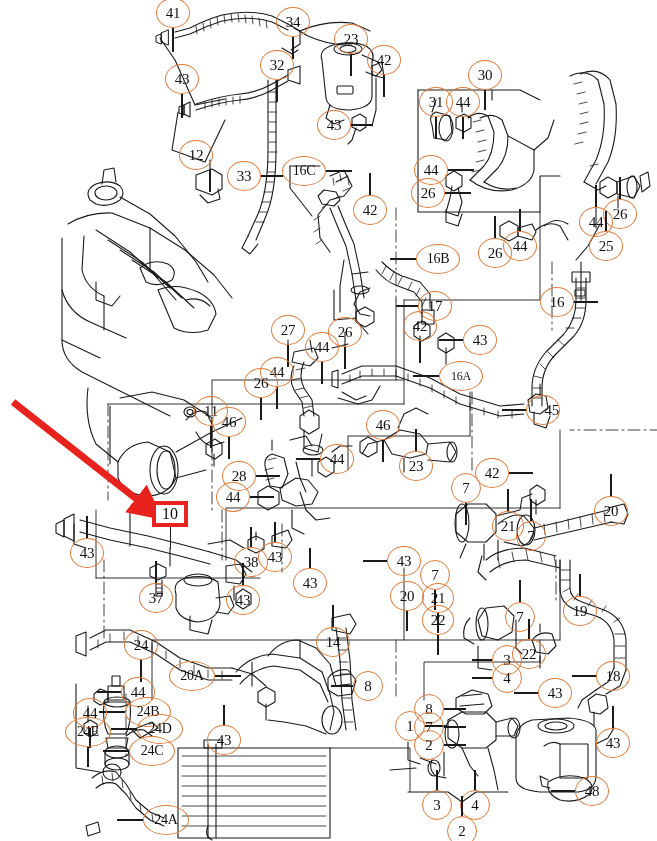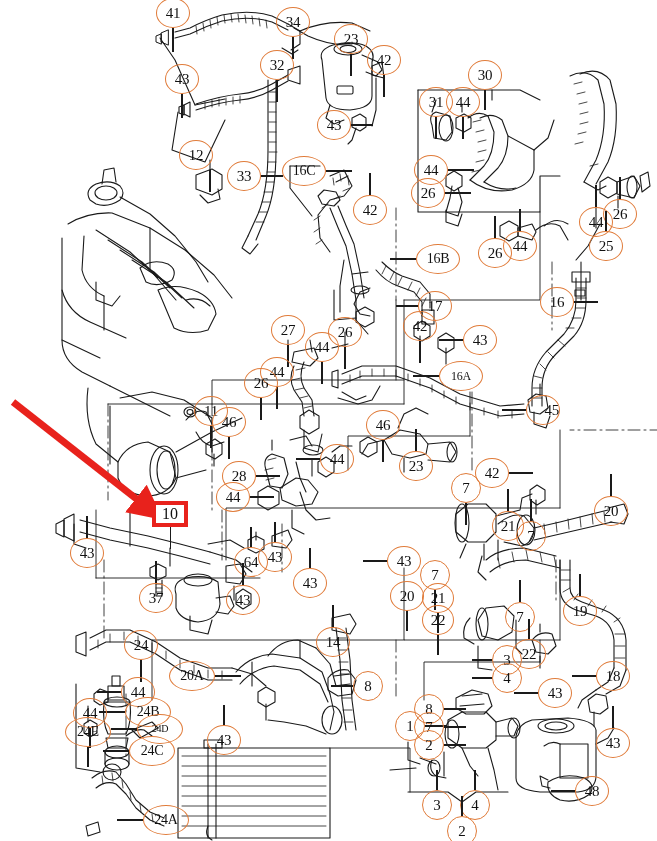--- a/index.html
+++ b/index.html
@@ -707,21 +707,21 @@
       <div class="leader" style="left: 530.4px; top: 499px; width: 1.2px; height: 22px;"></div>
       <div class="callout" style="left: 611px; top: 511px; width: 34px; height: 30px; border-color: rgb(224, 123, 57);">
         <span>20</span>
       </div>
       <div class="leader" style="left: 610.4px; top: 474px; width: 1.2px; height: 22px;"></div>
       <div class="callout" style="left: 87px; top: 553px; width: 34px; height: 30px; border-color: rgb(224, 123, 57);">
         <span>43</span>
       </div>
       <div class="leader" style="left: 86.4px; top: 516px; width: 1.2px; height: 22px;"></div>
       <div class="callout" style="left: 251px; top: 562px; width: 34px; height: 30px; border-color: rgb(224, 123, 57);">
-        <span>64</span>
+        <span>38</span>
       </div>
       <div class="leader" style="left: 250.4px; top: 527px; width: 1.2px; height: 20px;"></div>
       <div class="callout" style="left: 275px; top: 557px; width: 34px; height: 30px; border-color: rgb(224, 123, 57);">
         <span>43</span>
       </div>
       <div class="leader" style="left: 274.4px; top: 522px; width: 1.2px; height: 20px;"></div>
       <div class="callout" style="left: 404px; top: 561px; width: 34px; height: 30px; border-color: rgb(224, 123, 57);">
         <span>43</span>
       </div>
       <div class="leader" style="left: 363px; top: 560.4px; width: 24px; height: 1.2px;"></div>
@@ -803,21 +803,21 @@
       <div class="leader" style="left: 97px; top: 691.4px; width: 24px; height: 1.2px;"></div>
       <div class="callout wide" style="left: 148px; top: 712px; width: 46px; height: 30px; border-color: rgb(224, 123, 57);">
         <span style="font-size: 14px;">24B</span>
       </div>
       <div class="leader" style="left: 99px; top: 711.4px; width: 26px; height: 1.2px;"></div>
       <div class="callout" style="left: 90px; top: 713px; width: 34px; height: 30px; border-color: rgb(224, 123, 57);">
         <span>44</span>
       </div>
       <div class="leader" style="left: 89.4px; top: 728px; width: 1.2px; height: 20px;"></div>
       <div class="callout wide" style="left: 160px; top: 729px; width: 46px; height: 30px; border-color: rgb(224, 123, 57);">
-        <span style="font-size: 10px;">24D</span>
+        <span style="font-size: 14px;">24D</span>
       </div>
       <div class="leader" style="left: 111px; top: 728.4px; width: 26px; height: 1.2px;"></div>
       <div class="callout wide" style="left: 88px; top: 732px; width: 46px; height: 30px; border-color: rgb(224, 123, 57);">
         <span style="font-size: 14px;">24E</span>
       </div>
       <div class="leader" style="left: 87.4px; top: 747px; width: 1.2px; height: 20px;"></div>
       <div class="callout wide" style="left: 152px; top: 751px; width: 46px; height: 30px; border-color: rgb(224, 123, 57);">
         <span style="font-size: 14px;">24C</span>
       </div>
       <div class="leader" style="left: 103px; top: 750.4px; width: 26px; height: 1.2px;"></div>

